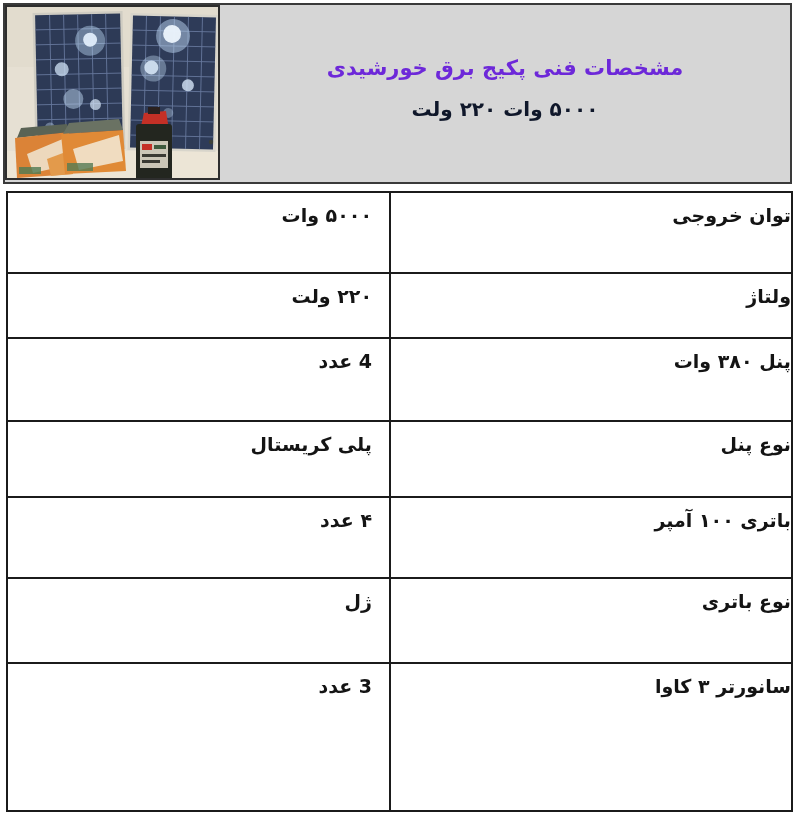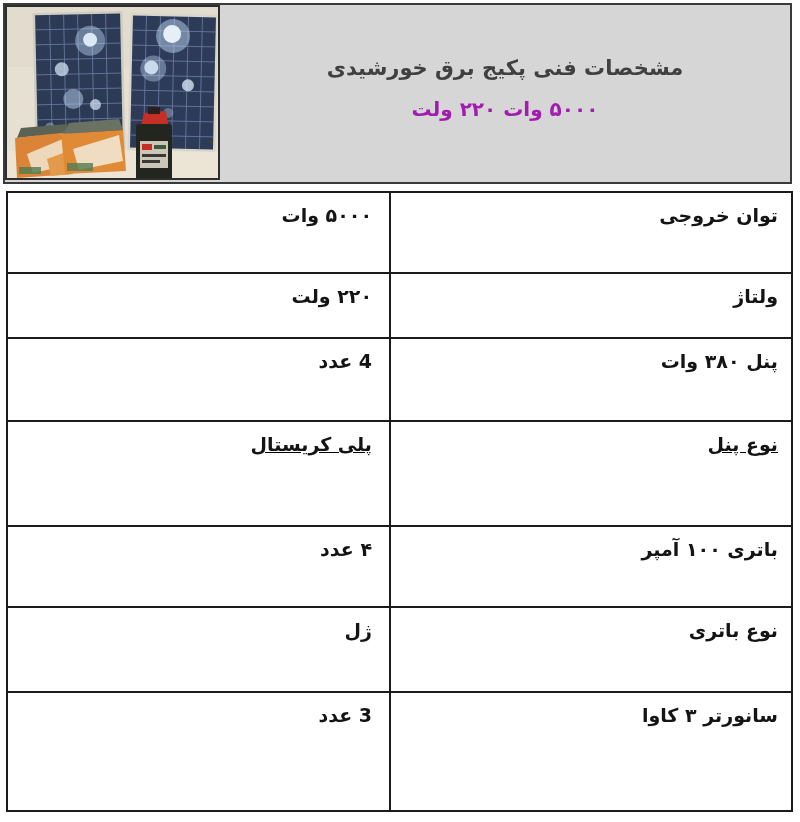--- a/index.html
+++ b/index.html
@@ -20,53 +20,53 @@
     flex:none; width:215px; height:175px;
     border:2px solid #2e2e2e; background:#e4ded2; overflow:hidden;
   }
   .photo svg { display:block; width:100%; height:100%; }
   .titles {
     flex:1; height:100%;
     display:flex; flex-direction:column; justify-content:center; align-items:center;
     gap:17px; padding-bottom:10px;
   }
   .title-line1 {
-    direction:rtl; font-size:21px; font-weight:bold; color:#404040; letter-spacing:0.2px;
+    direction:rtl; font-size:21px; font-weight:bold; color:#6d28d9; letter-spacing:0.2px;
   }
   .title-line2 {
-    direction:rtl; font-size:20px; font-weight:bold; color:#a21caf;
+    direction:rtl; font-size:20px; font-weight:bold; color:#0f172a;
   }
 
   
   .spec-table {
     position:absolute; left:6px; top:191px; width:787px; height:621px;
     border:2px solid #1b1b1b; background:#ffffff;
     display:flex; flex-direction:column;
   }
   .spec-row { display:flex; border-bottom:2px solid #1b1b1b; }
   .spec-row:nth-child(1){ height:81px; }
   .spec-row:nth-child(2){ height:65px; }
   .spec-row:nth-child(3){ height:83px; }
-  .spec-row:nth-child(4){ height:105px;text-decoration:underline; }
+  .spec-row:nth-child(4){ height:76px; }
   .spec-row:nth-child(5){ height:81px; }
   .spec-row:nth-child(6){ height:85px; }
   .spec-row:last-child { flex:1; border-bottom:none; }
   .cell {
     direction:rtl; text-align:right;
     font-size:19px; font-weight:bold; color:#141414;
     padding-top:11px;
   }
   .cell-value {
     width:383px; flex:none;
     border-left:none; border-right:2px solid #1b1b1b;
     padding-right:17px; padding-left:10px;
   }
   .cell-label {
     flex:1;
-    padding-right:13px; padding-left:10px;
+    padding-left:10px;
   }
 </style>
 </head>
 <body>
 
 <div class="page">
 
   <div class="header">
     <div class="photo">
       <svg viewBox="0 0 211 171" preserveAspectRatio="none">

